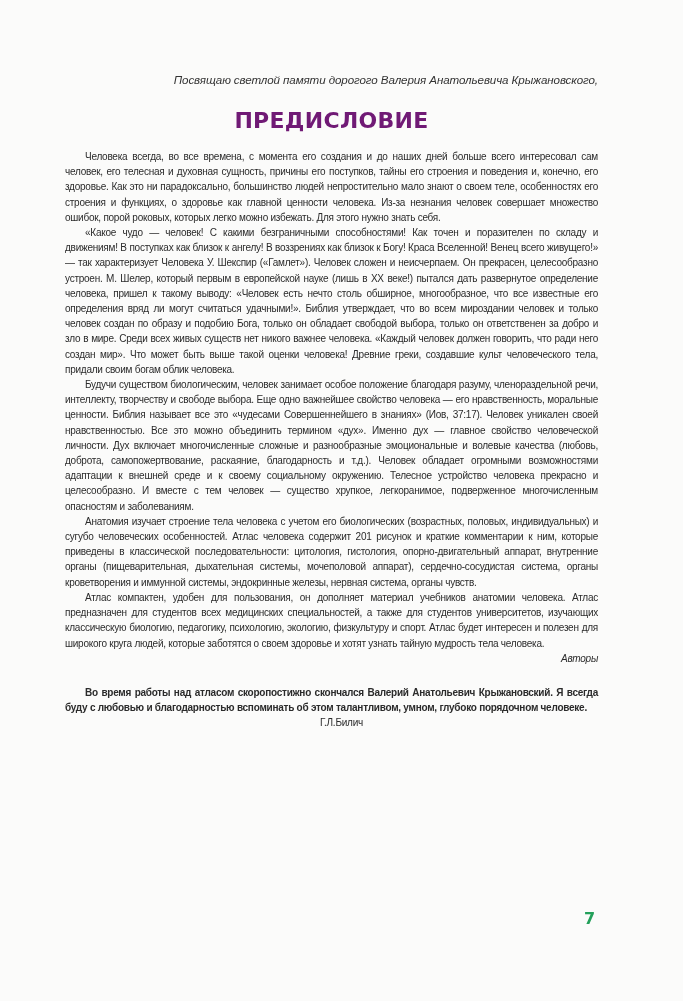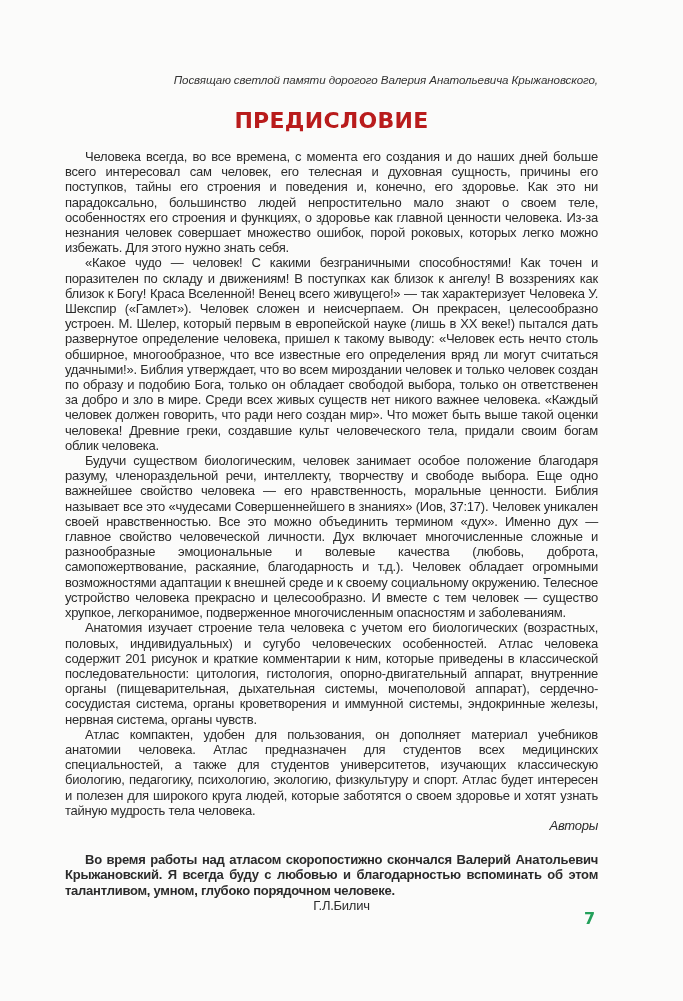--- a/index.html
+++ b/index.html
@@ -17,27 +17,27 @@
   .dedication {
     position: absolute; top: 72px; left: 0; width: 533px;
     text-align: right; font-style: italic;
     font-size: 11.6px; line-height: 15.5px; color: #333;
     font-family: Liberation Sans, sans-serif;
     letter-spacing: -0.1px;
   }
   .title {
     position: absolute; top: 106px; left: 0; width: 533px;
     text-align: center; font-weight: bold;
-    font-size: 22px; line-height: 30px; color: #b91c1c;
+    font-size: 22px; line-height: 30px; color: #701a75;
     font-family: "DejaVu Sans", sans-serif;
     letter-spacing: 0.3px;
   }
   .body {
     position: absolute; top: 149px; left: 0; width: 533px;
-    font-size: 13px; line-height: 15.2px;
+    font-size: 10px; line-height: 15.2px;
     text-align: justify;
     letter-spacing: -0.25px;
     font-family: "Liberation Sans", sans-serif;
   }
   .body p { margin: 0; text-indent: 20px; }
   .sign {
     text-align: right; font-style: italic; margin: 0;
   }
   .sign-bold { text-align: center; font-weight: normal; margin: 0; }
   .final { margin-top: 19px !important; font-weight: bold; }

